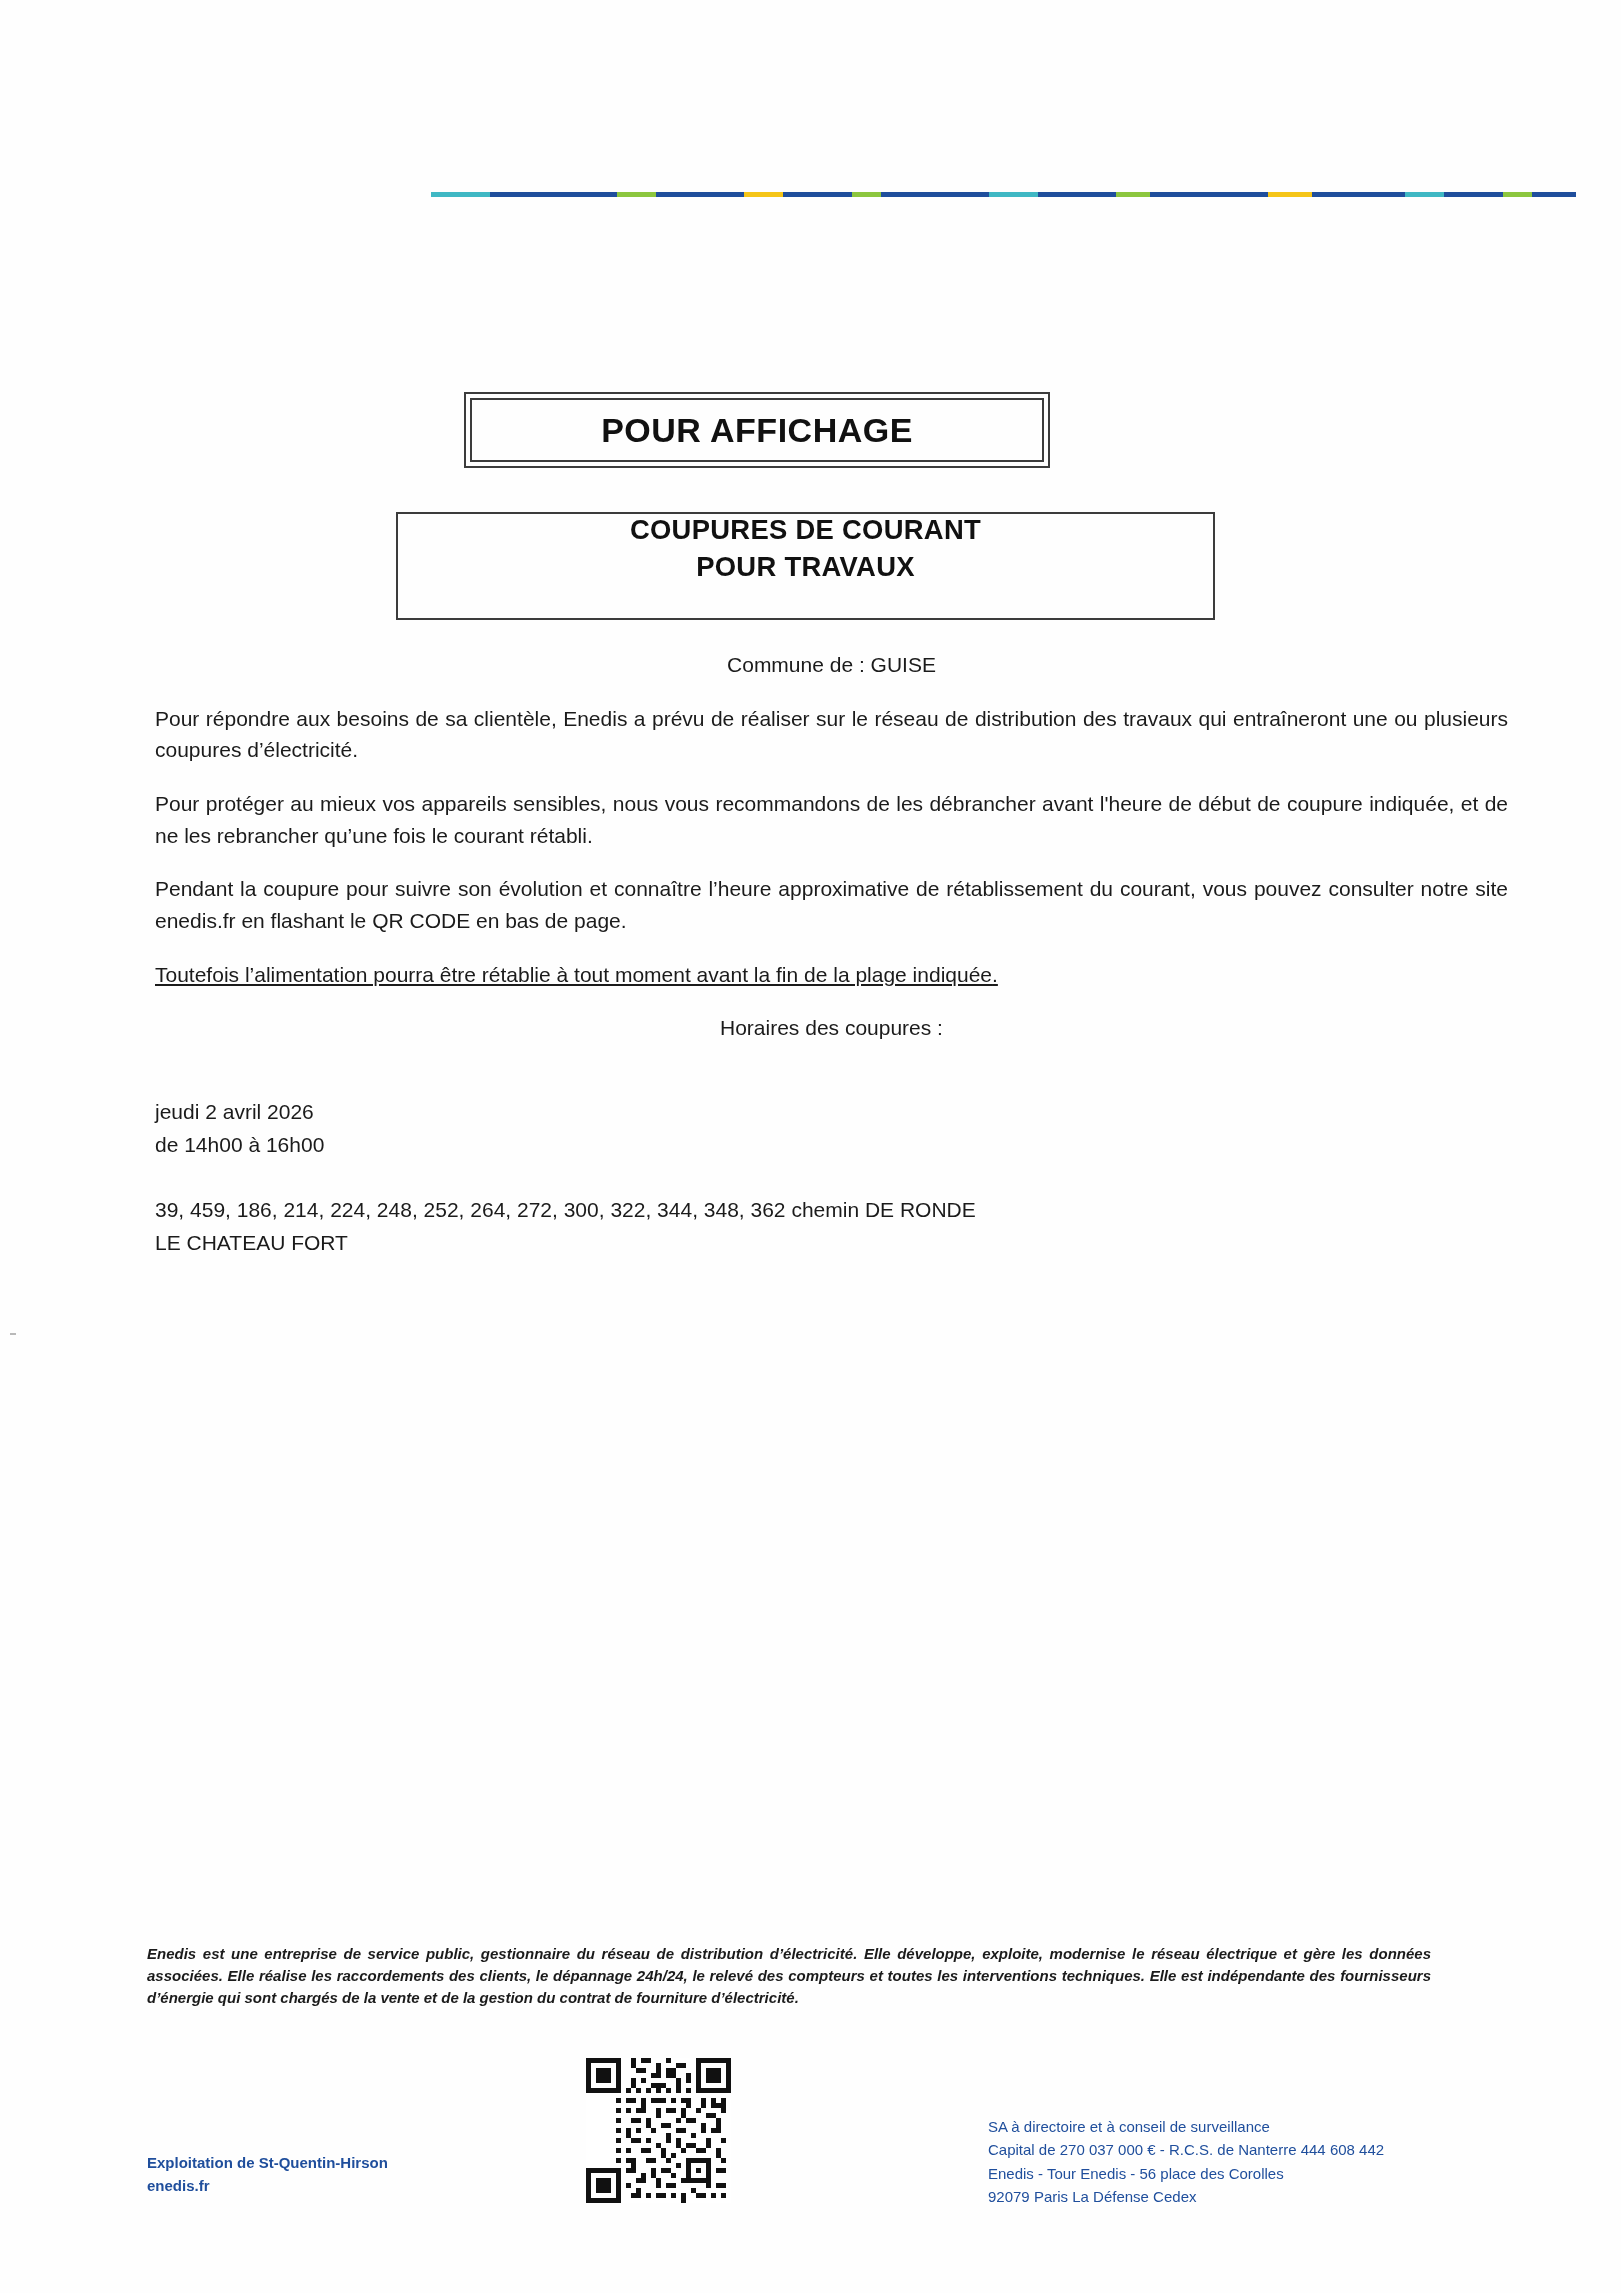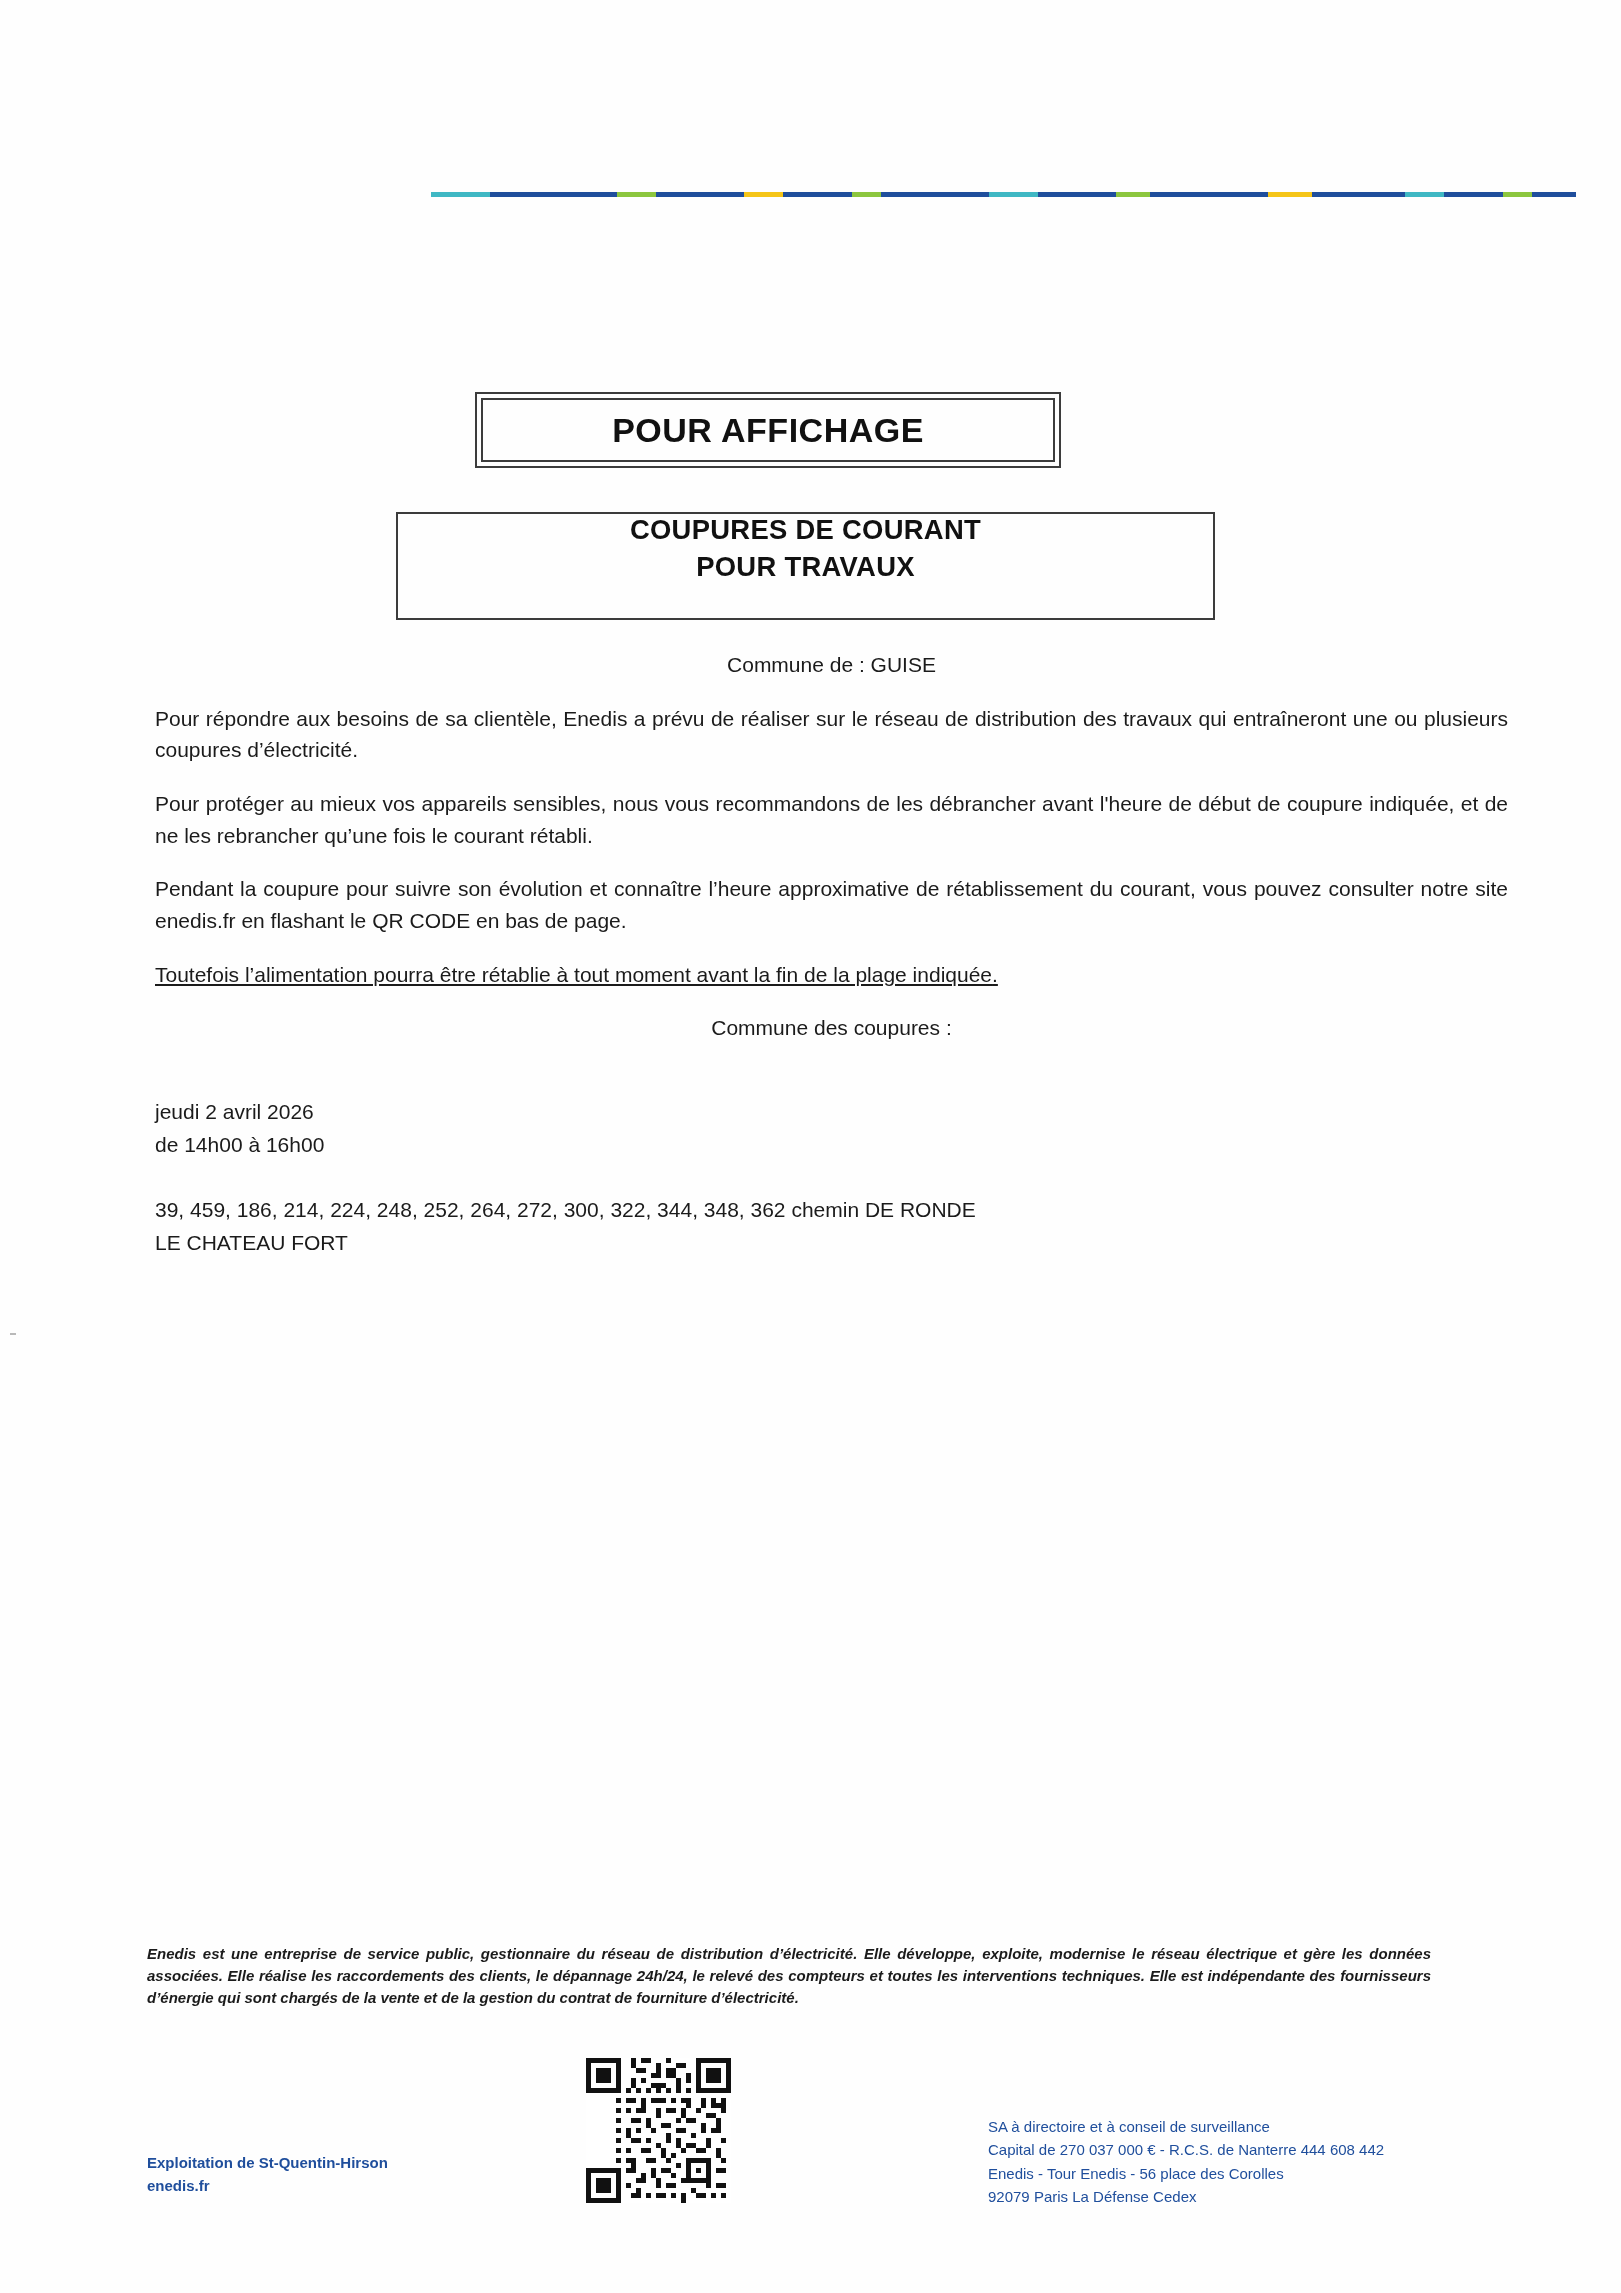--- a/index.html
+++ b/index.html
@@ -49,21 +49,21 @@
     top: 192px;
     width: 1145px;
     height: 4.9px;
     display: flex;
   }
   .logo-rule span { display: block; height: 100%; }
 
   
   .affichage-outer {
     position: absolute;
-    left: 475px;
+    left: 464px;
     top: 392px;
     width: 586px;
     height: 76px;
     border: 2.9px solid #3c3c3c;
     box-sizing: border-box;
     padding: 4px;
   }
   .affichage-inner {
     width: 100%;
     height: 100%;
@@ -235,21 +235,21 @@
     <div class="line">COUPURES DE COURANT</div>
     <div class="line">POUR TRAVAUX</div>
   </div>
 
   <div class="body-text">
     <p class="nojust">Commune de : GUISE</p>
     <p>Pour répondre aux besoins de sa clientèle, Enedis a prévu de réaliser sur le réseau de distribution des travaux qui entraîneront une ou plusieurs coupures d’électricité.</p>
     <p>Pour protéger au mieux vos appareils sensibles, nous vous recommandons de les débrancher avant l'heure de début de coupure indiquée, et de ne les rebrancher qu’une fois le courant rétabli.</p>
     <p>Pendant la coupure pour suivre son évolution et connaître l’heure approximative de rétablissement du courant, vous pouvez consulter notre site enedis.fr en flashant le QR CODE en bas de page.</p>
     <p class="underline"><span>Toutefois l’alimentation pourra être rétablie à tout moment avant la fin de la plage indiquée</span><span class="nou">.</span></p>
-    <p class="nojust">Commune des coupures :</p>
+    <p class="nojust">Horaires des coupures :</p>
   </div>
 
   <div class="schedule">
     <div class="row">jeudi 2 avril 2026</div>
     <div class="row">de 14h00 à 16h00</div>
   </div>
 
   <div class="quartiers">
     <div>39, 459, 186, 214, 224, 248, 252, 264, 272, 300, 322, 344, 348, 362 chemin DE RONDE</div>
     <div>LE CHATEAU FORT</div>

